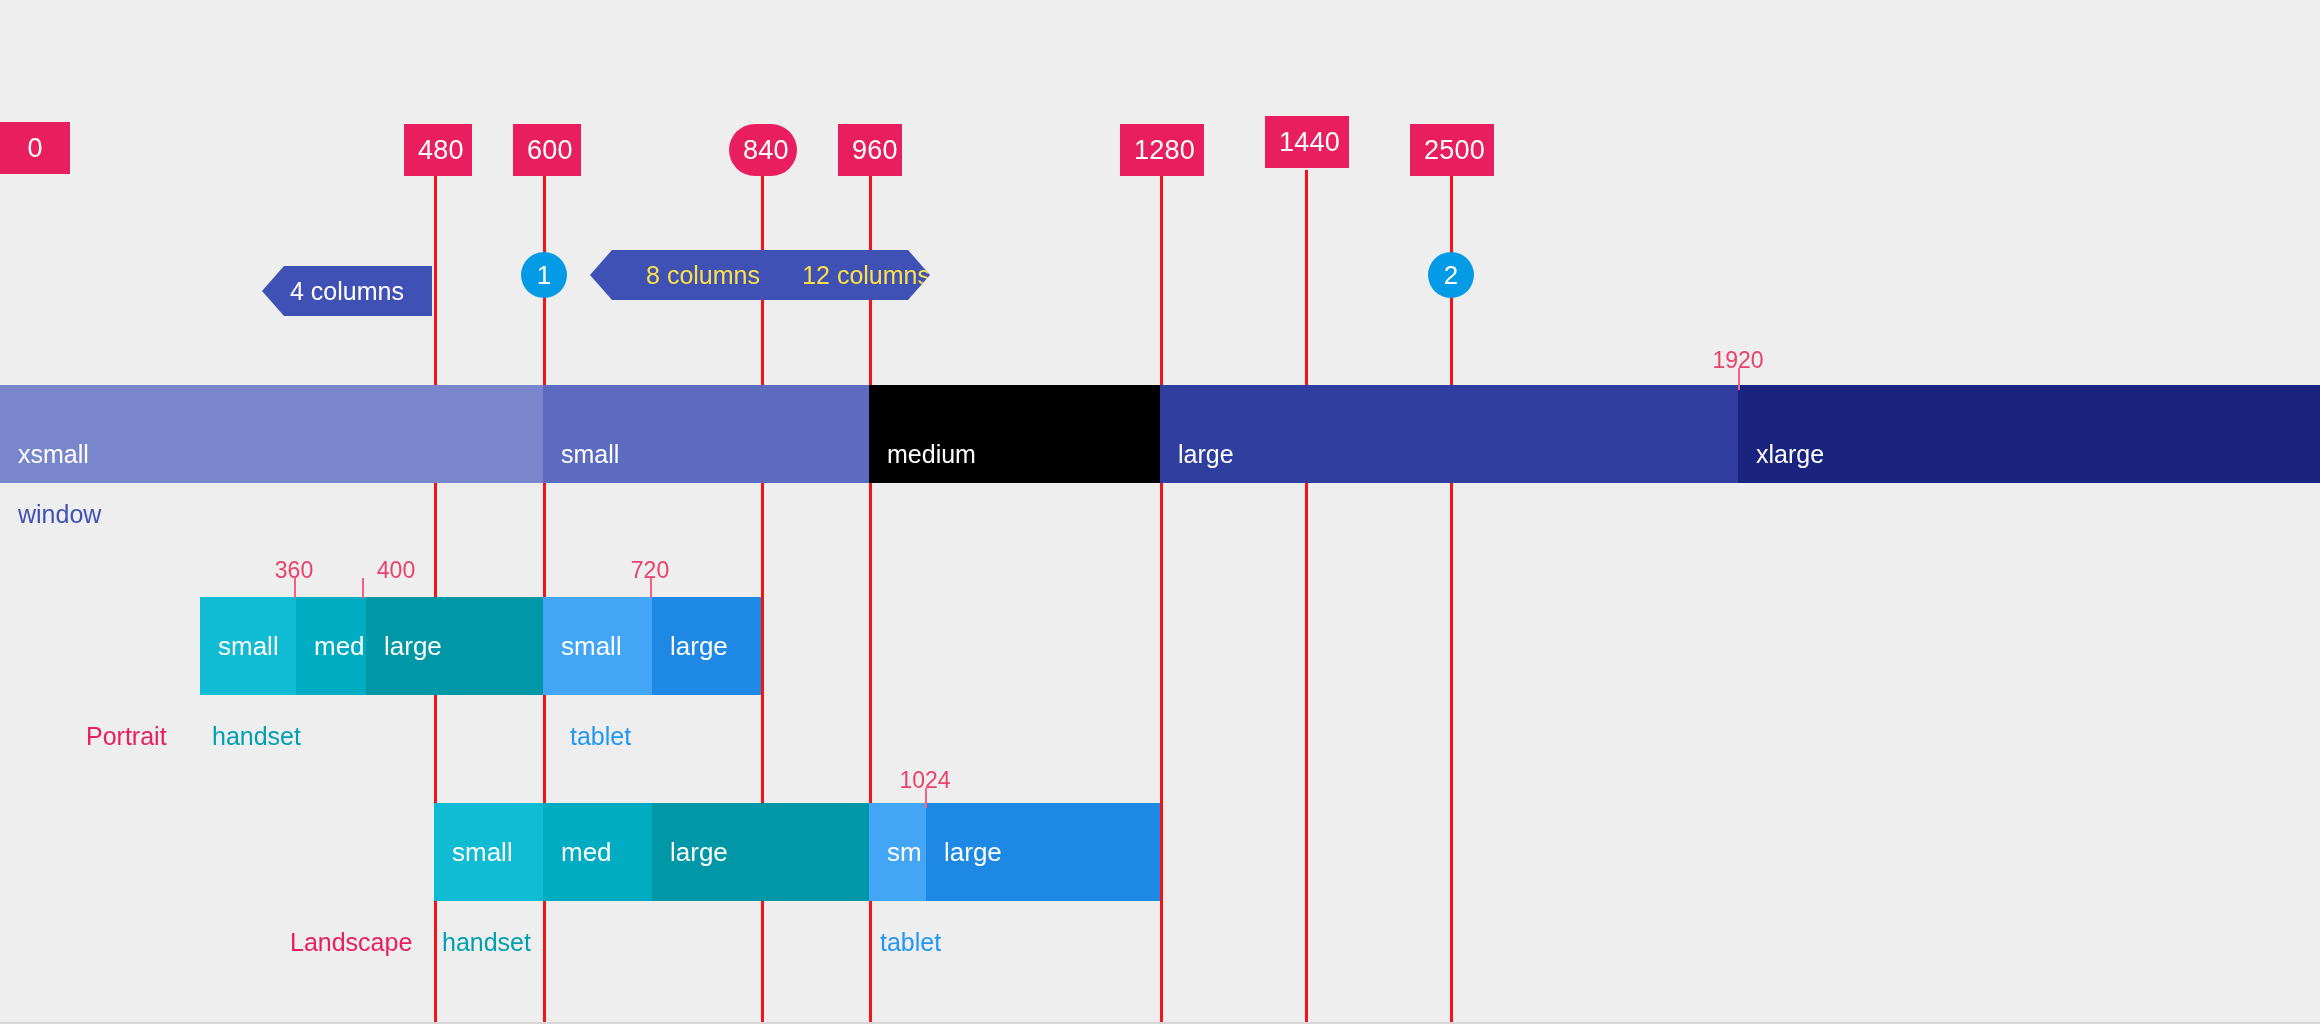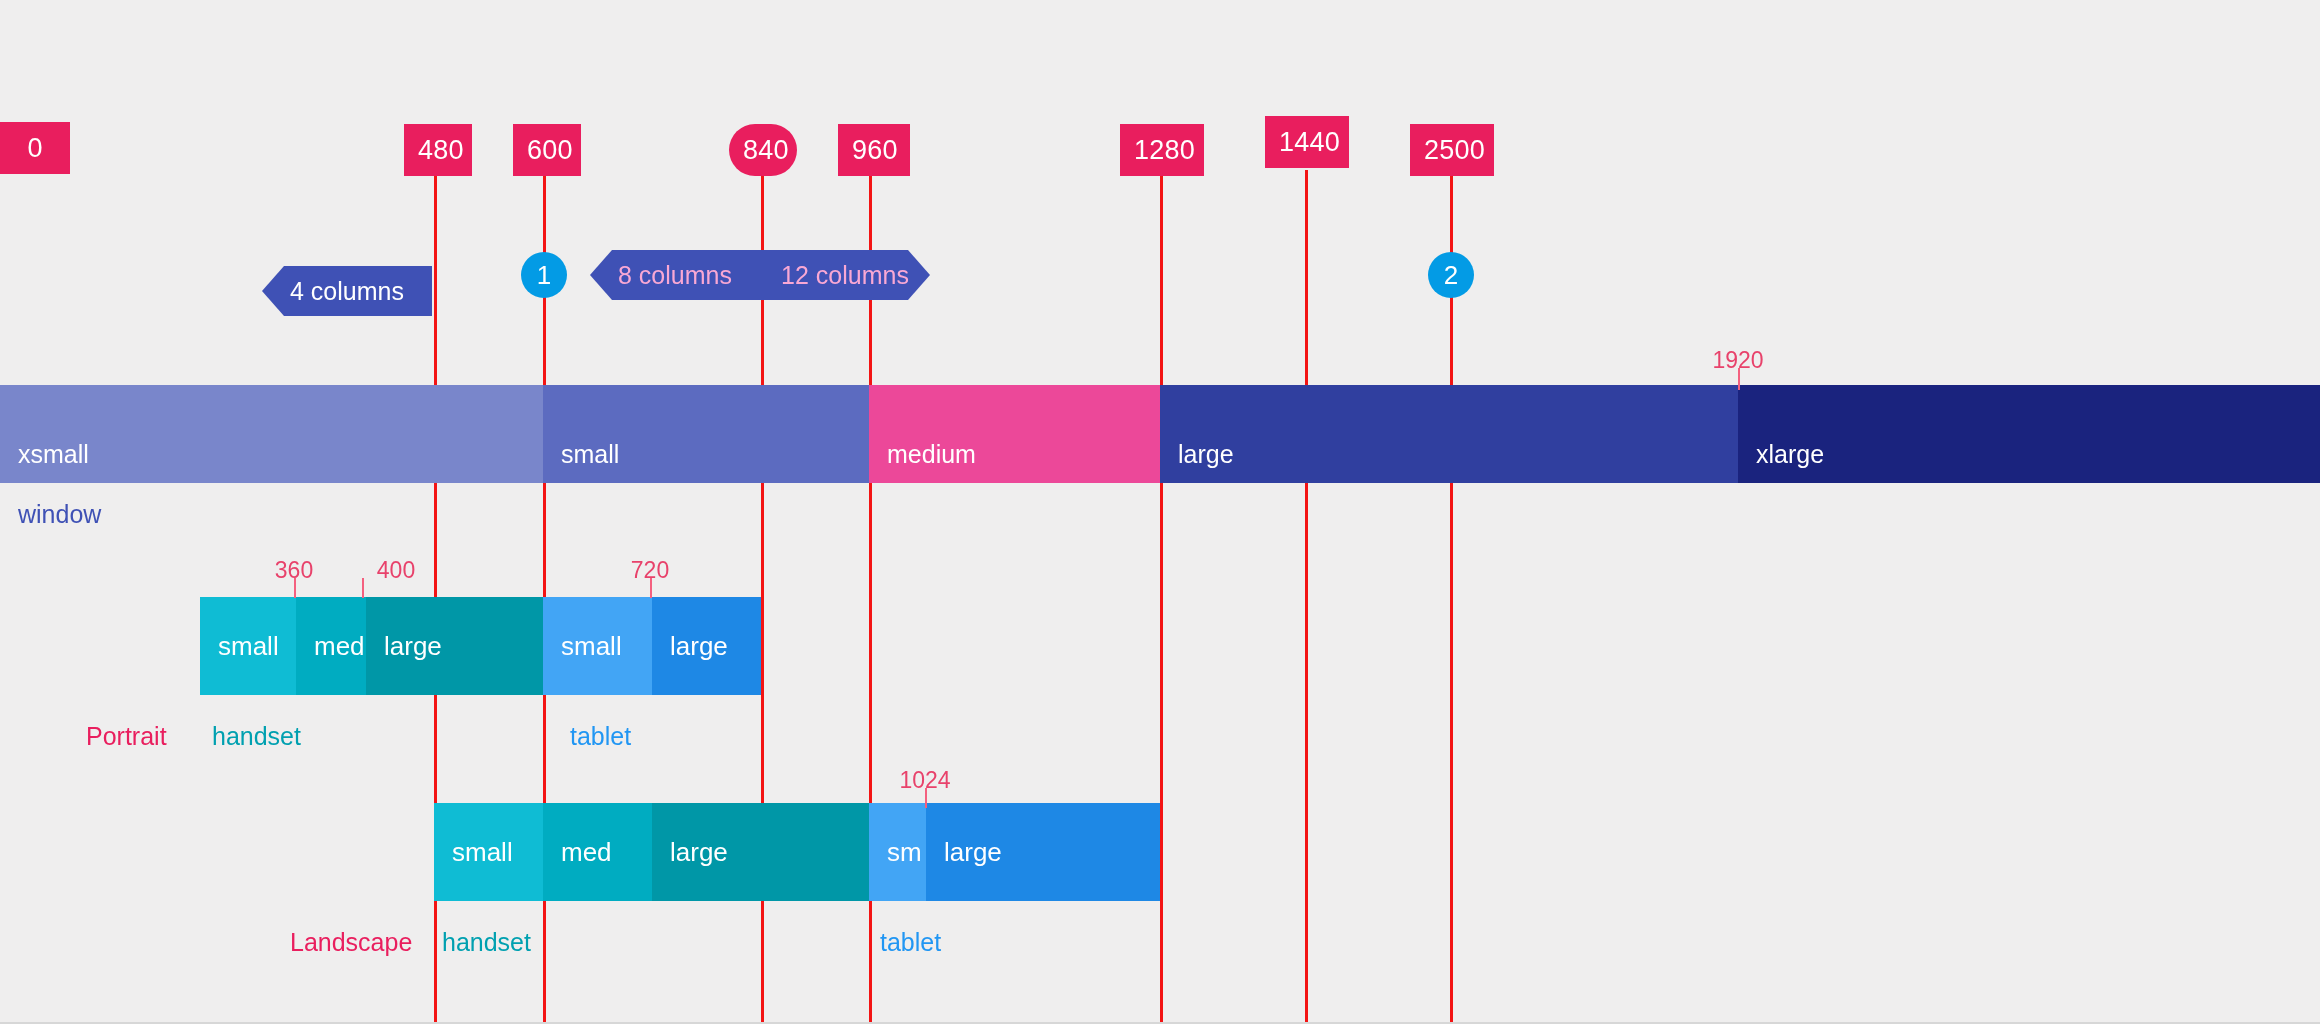--- a/index.html
+++ b/index.html
@@ -45,22 +45,22 @@
     font-size:25px;
     line-height:50px;
     text-align:center;
     box-sizing:border-box;
   }
   .chev.cap-left{
     clip-path:polygon(0 50%,22px 0,100% 0,100% 100%,22px 100%);
   }
   .chev-group{position:absolute;height:50px;display:flex;}
   .chev-group .seg{
-    background:#3f51b5;color:#f9a8d4;font-size:25px;line-height:50px;
-    text-align:center;height:54px;box-sizing:border-box;
+    background:#3f51b5;color:#fde047;font-size:25px;line-height:50px;
+    text-align:right;height:54px;box-sizing:border-box;
   }
 
   
   .num-badge{
     position:absolute;
     width:46px;height:46px;border-radius:50%;
     background:#039be5;color:#fff;
     font-size:26px;line-height:46px;text-align:center;
     z-index:6;
   }
@@ -120,21 +120,21 @@
       <div class="bp-line" style="left: 1160px;"></div>
       <div class="bp-line" style="left: 1305px;"></div>
       <div class="bp-line" style="left: 1450px;"></div>
     </div>
 
   <div id="bp-chips">
       <div class="bp-chip" style="left: 0px; width: 70px; top: 122px;">0</div>
       <div class="bp-chip" style="left: 404px; width: 68px; top: 124px;">480</div>
       <div class="bp-chip" style="left: 513px; width: 68px; top: 124px;">600</div>
       <div class="bp-chip" style="left: 729px; width: 68px; top: 124px; border-radius: 26px;">840</div>
-      <div class="bp-chip" style="left: 838px; width: 72px; top: 124px;">960</div>
+      <div class="bp-chip" style="left: 838px; width: 64px; top: 124px;">960</div>
       <div class="bp-chip" style="left: 1120px; width: 84px; top: 124px;">1280</div>
       <div class="bp-chip" style="left: 1265px; width: 84px; top: 116px;">1440</div>
       <div class="bp-chip" style="left: 1410px; width: 84px; top: 124px;">2500</div>
     </div>
 
   <div id="chevrons">
     <div class="chev cap-left" style="left:262px;top:250px;width:170px;margin-top:16px;">4 columns</div>
     <div class="chev-group" style="left:590px;top:250px;width:340px;clip-path:polygon(0 50%,22px 0,318px 0,340px 50%,318px 100%,22px 100%);">
       <div class="seg" style="width:170px;">8 columns</div>
       <div class="seg" style="width:170px;">12 columns</div>
@@ -146,21 +146,21 @@
       <div class="num-badge" style="left: 1428px; top: 252px;">2</div>
     </div>
 
   <div class="window-band" id="window-band">
       <div class="wseg" style="left: 0px; width: 543px; background: rgb(121, 134, 203);">
         <span class="wlabel">xsmall</span>
       </div>
       <div class="wseg" style="left: 543px; width: 326px; background: rgb(92, 107, 192);">
         <span class="wlabel">small</span>
       </div>
-      <div class="wseg" style="left: 869px; width: 291px; background: #ec4899;">
+      <div class="wseg" style="left: 869px; width: 291px; background: #000000;">
         <span class="wlabel">medium</span>
       </div>
       <div class="wseg" style="left: 1160px; width: 578px; background: rgb(48, 63, 159);">
         <span class="wlabel">large</span>
       </div>
       <div class="wseg" style="left: 1738px; width: 582px; background: rgb(26, 35, 126);">
         <span class="wlabel">xlarge</span>
       </div>
     </div>
 

